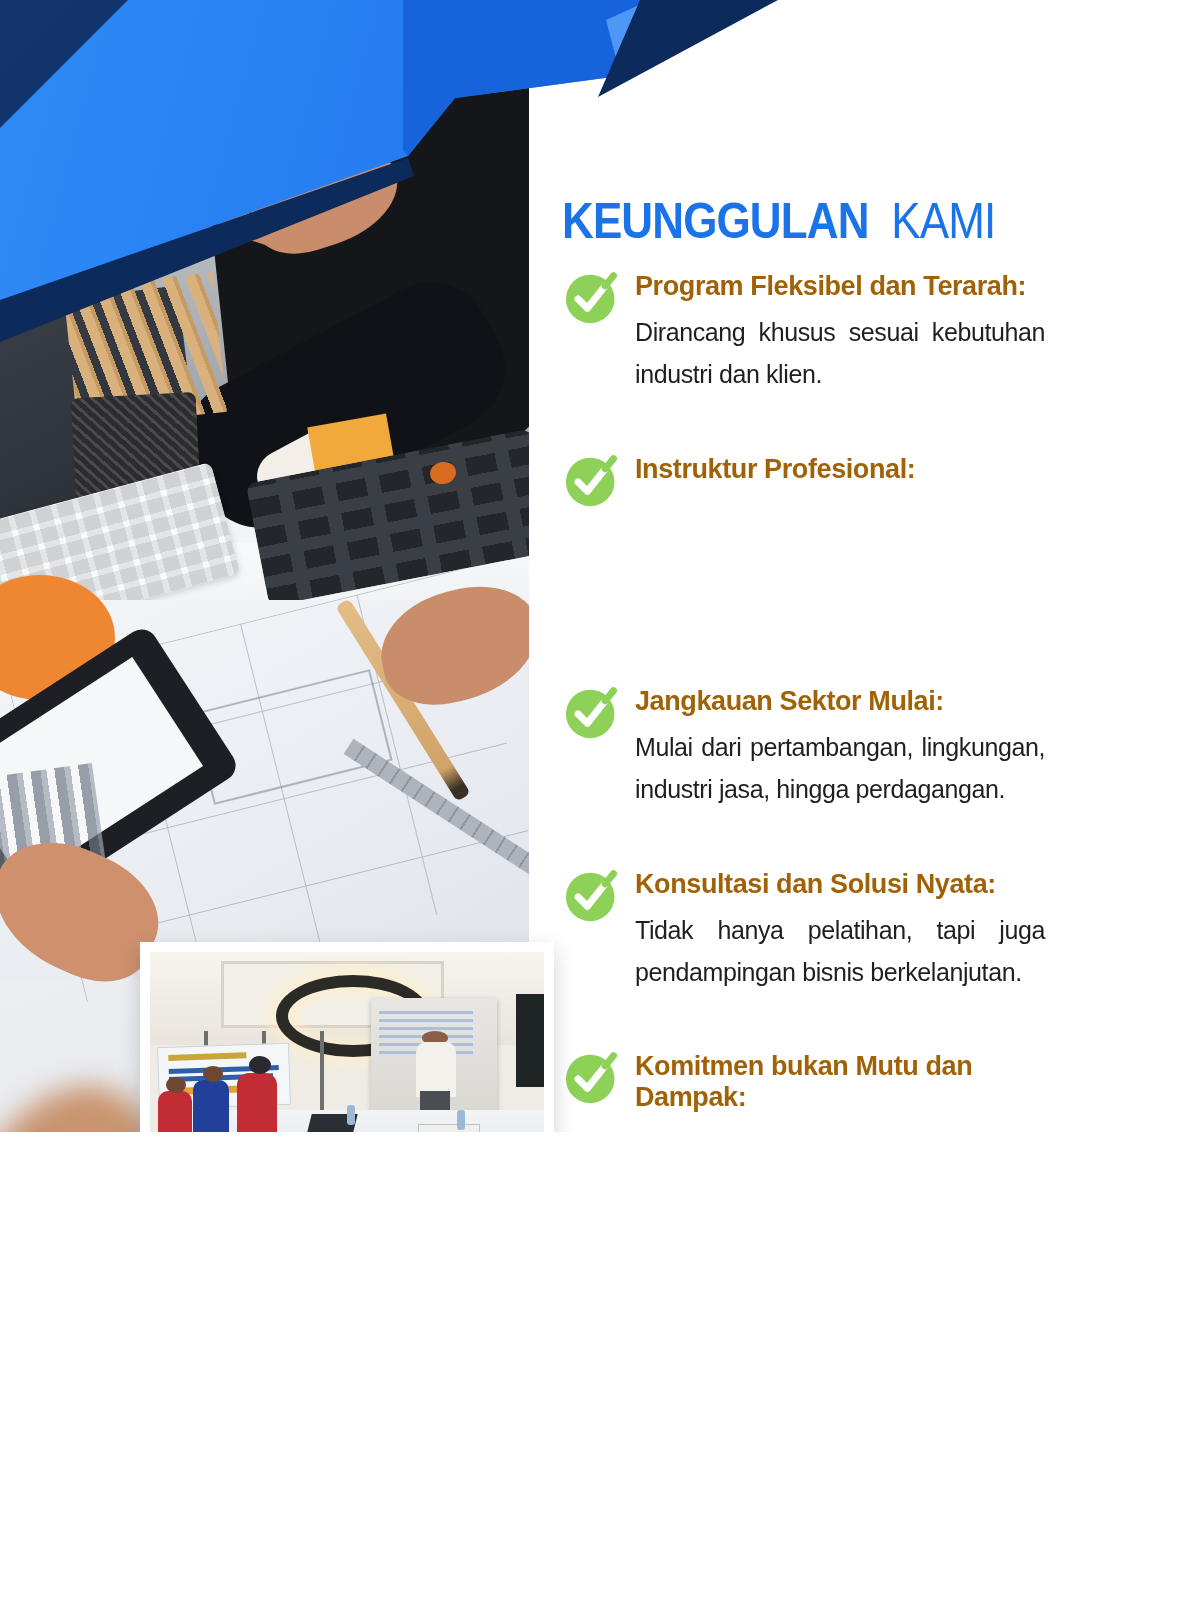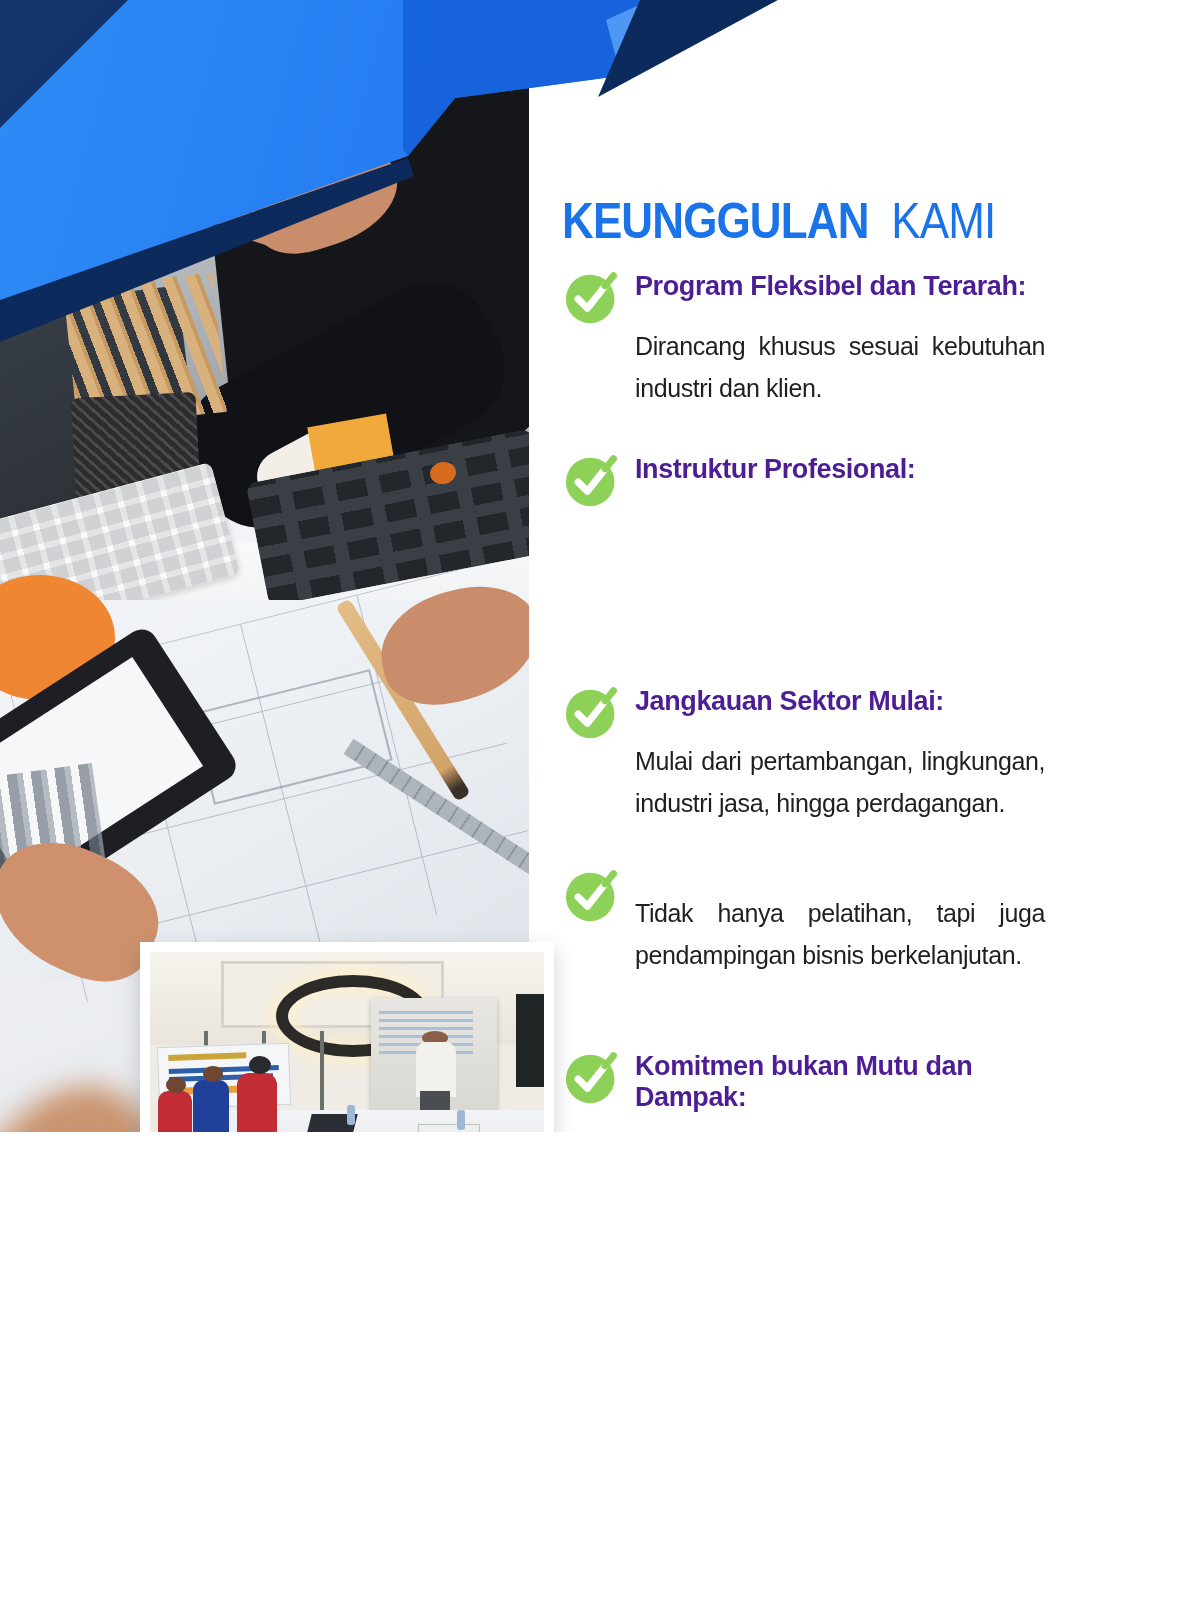--- a/index.html
+++ b/index.html
@@ -22,24 +22,24 @@
   .navy-wedge{left:0;top:0;width:1197px;height:400px;background:#0d2a5c;
     clip-path:polygon(640px 0,778px 0,598px 97px);}
   
   .headline{left:562px;top:192px;width:520px;white-space:nowrap;
     font-size:50px;font-weight:bold;color:#1a73e8;letter-spacing:-1px;
     transform:scaleX(.88);transform-origin:left top;font-stretch:condensed;}
   .headline .light{font-weight:normal;}
   .adv{left:565px;width:482px;display:flex;gap:14px;align-items:flex-start;}
   .adv svg{flex:0 0 56px;}
   .adv .txt{width:410px;margin-top:1px;}
-  .adv .ttl{font-size:27px;font-weight:bold;color:#4c1d95;letter-spacing:-.4px;
+  .adv .ttl{font-size:27px;font-weight:bold;color:#a16207;letter-spacing:-.4px;
     margin:0 0 9px 0;font-stretch:condensed;}
   .adv .dsc{font-size:25px;color:#1f1f22;line-height:42px;text-align:justify;
-    letter-spacing:-.4px;font-stretch:condensed;margin-top:23px;}
+    letter-spacing:-.4px;font-stretch:condensed;}
   
   .hero{left:0;top:0;width:529px;height:1600px;overflow:hidden;
     background:linear-gradient(160deg,#e8eaee 0%,#f4f5f7 30%,#eceef2 55%,#e2e6ea 80%,#eef1f4 100%);}
   
   .card{background:#fff;box-shadow:0 8px 20px rgba(40,50,70,.22);}
   .ph{position:absolute;overflow:hidden;}
   
   .vest{border-radius:8px 8px 0 0;}
   .helm{border-radius:50% 50% 42% 42%;}
 </style>
@@ -150,20 +150,21 @@
       </div>
   </div>
 
   <div class="abs adv" style="top:868px">
     <svg width="56" height="56" viewBox="0 0 60 60">
       <circle cx="27" cy="31" r="26" fill="#8ed158"></circle>
       <path d="M14 31 L24 41 L43 17" fill="none" stroke="#fff" stroke-width="7.5" stroke-linecap="round" stroke-linejoin="round"></path>
       <path d="M43 17 L52 6" fill="none" stroke="#8ed158" stroke-width="7.5" stroke-linecap="round"></path>
     </svg>
     <div class="txt">
+        <div class="ttl">Konsultasi dan Solusi Nyata:</div>
       <div class="dsc">Tidak hanya pelatihan, tapi juga pendampingan bisnis berkelanjutan.</div>
       </div>
   </div>
 
   <div class="abs adv" style="top:1050px">
     <svg width="56" height="56" viewBox="0 0 60 60">
       <circle cx="27" cy="31" r="26" fill="#8ed158"></circle>
       <path d="M14 31 L24 41 L43 17" fill="none" stroke="#fff" stroke-width="7.5" stroke-linecap="round" stroke-linejoin="round"></path>
       <path d="M43 17 L52 6" fill="none" stroke="#8ed158" stroke-width="7.5" stroke-linecap="round"></path>
     </svg>

